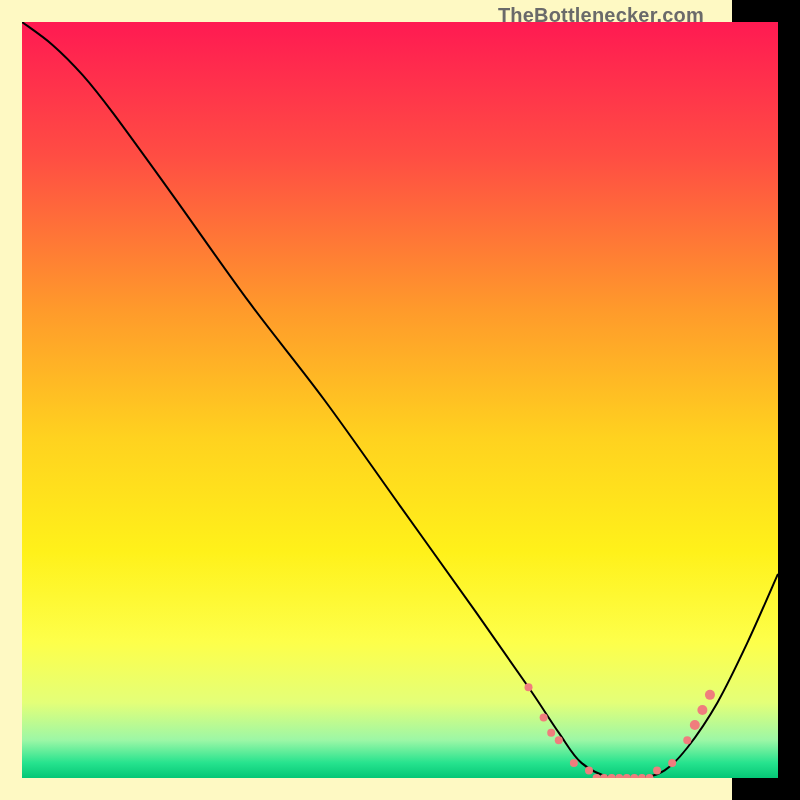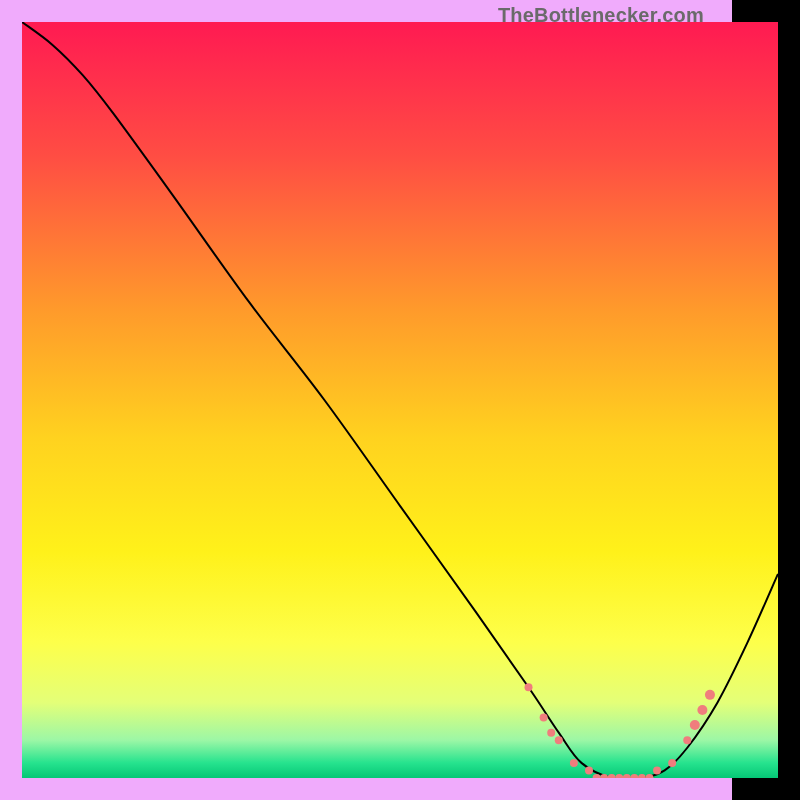--- a/index.html
+++ b/index.html
@@ -8,21 +8,21 @@
     width: 800px;
     height: 800px;
     background: #000;
     overflow: hidden;
     font-family: Arial, Helvetica, sans-serif;
   }
   .frame {
     position: relative;
     width: 732px;
     height: 800px;
-    background: #f0abfc;
+    background: #fef9c3;
     text-align: right;
   }
   .plot {
     position: absolute;
     left: 22px;
     top: 22px;
     width: 756px;
     height: 756px;
     overflow: hidden;
   }

